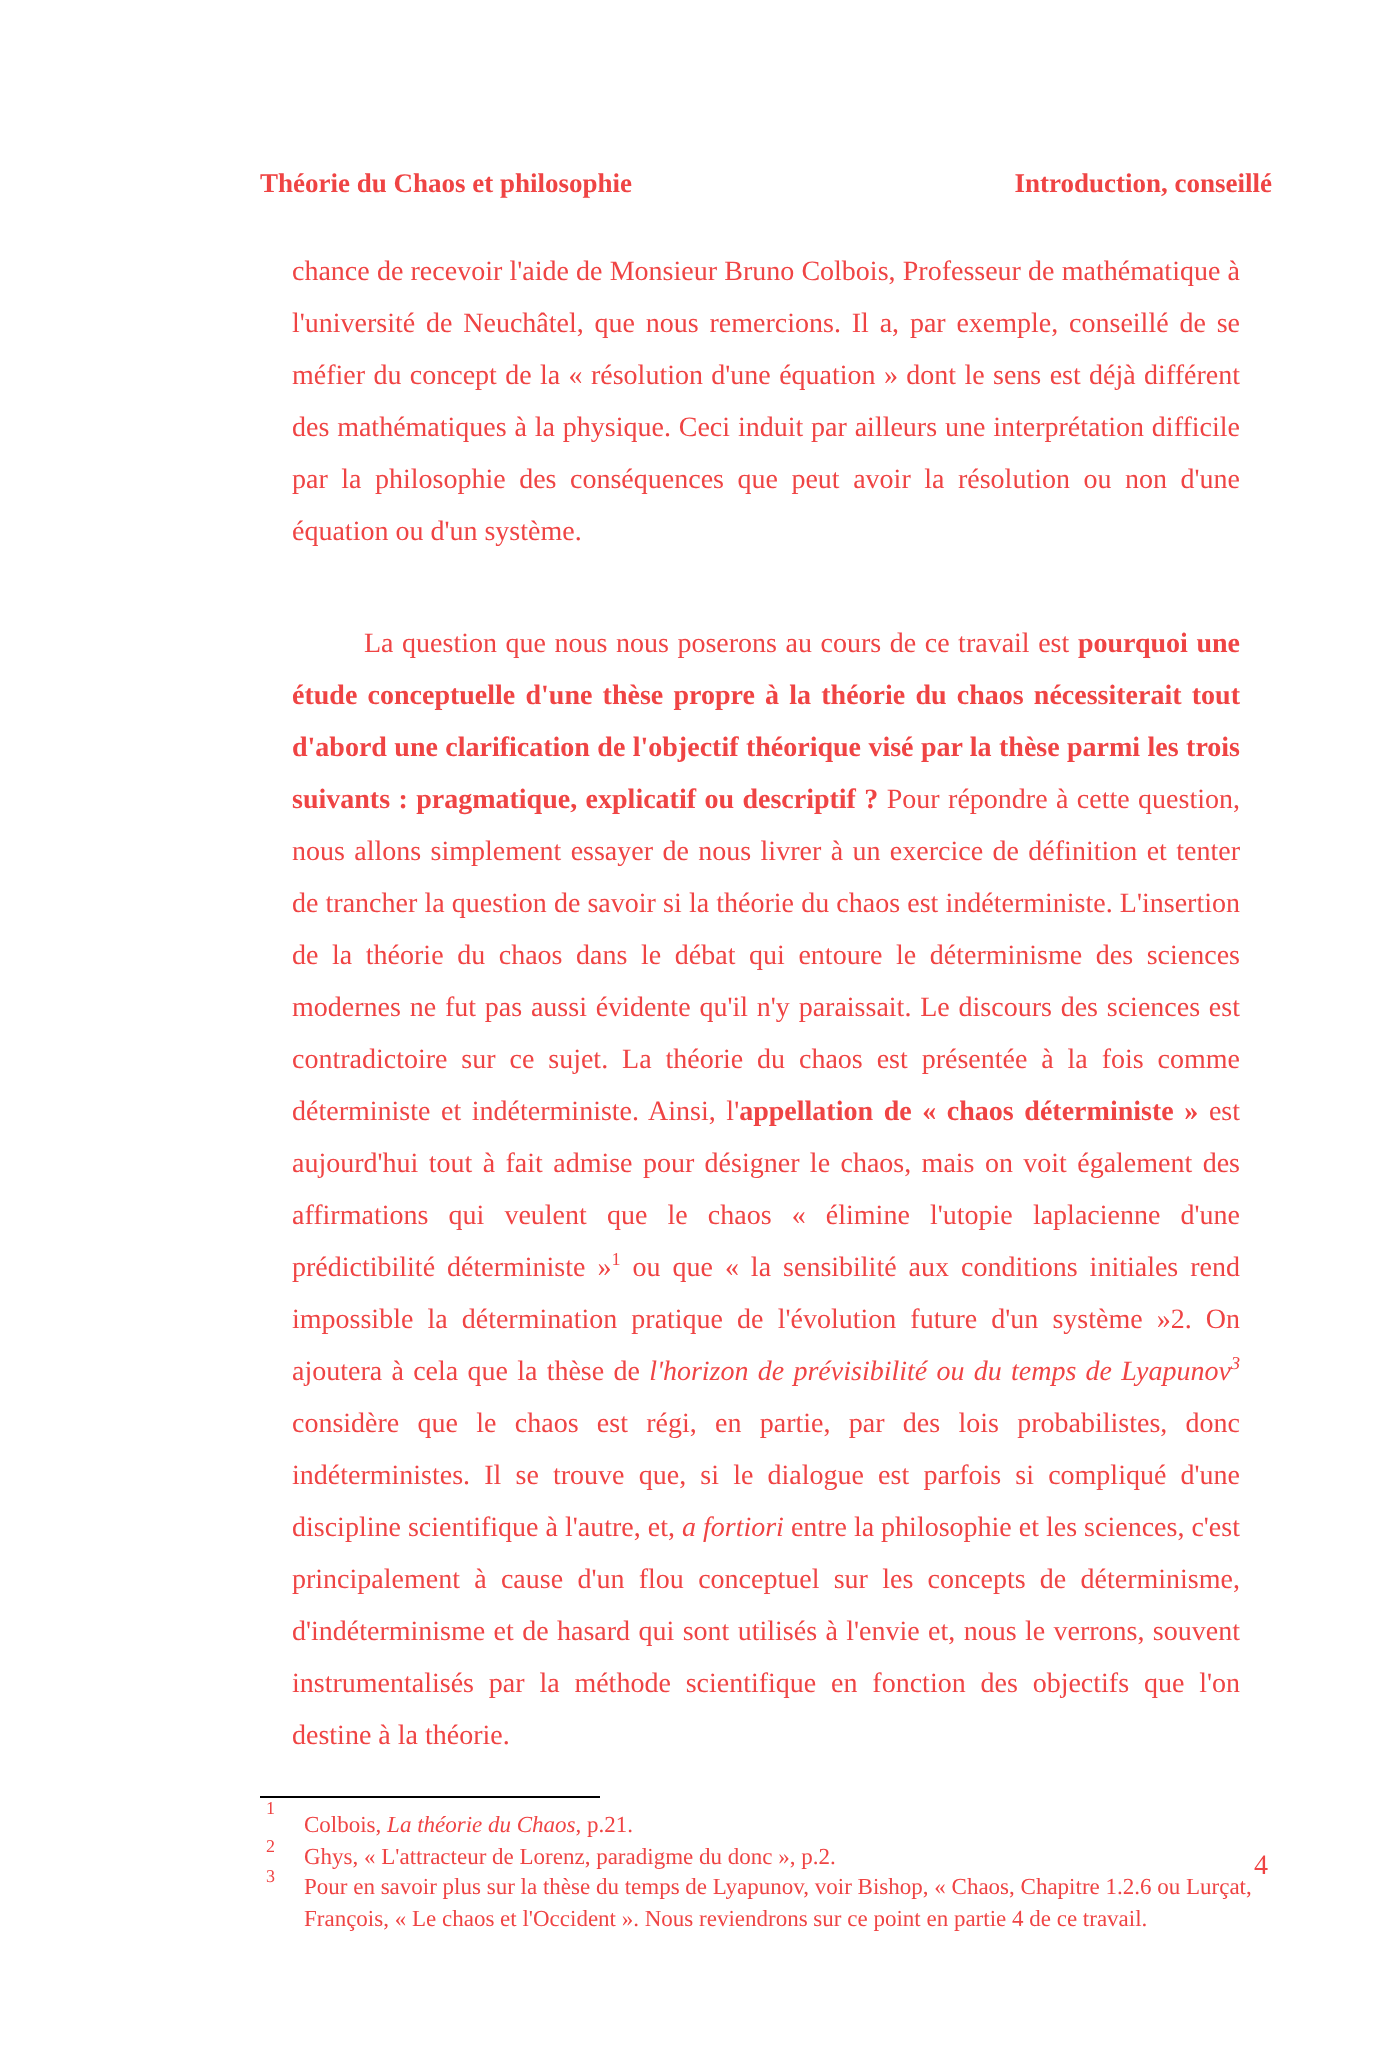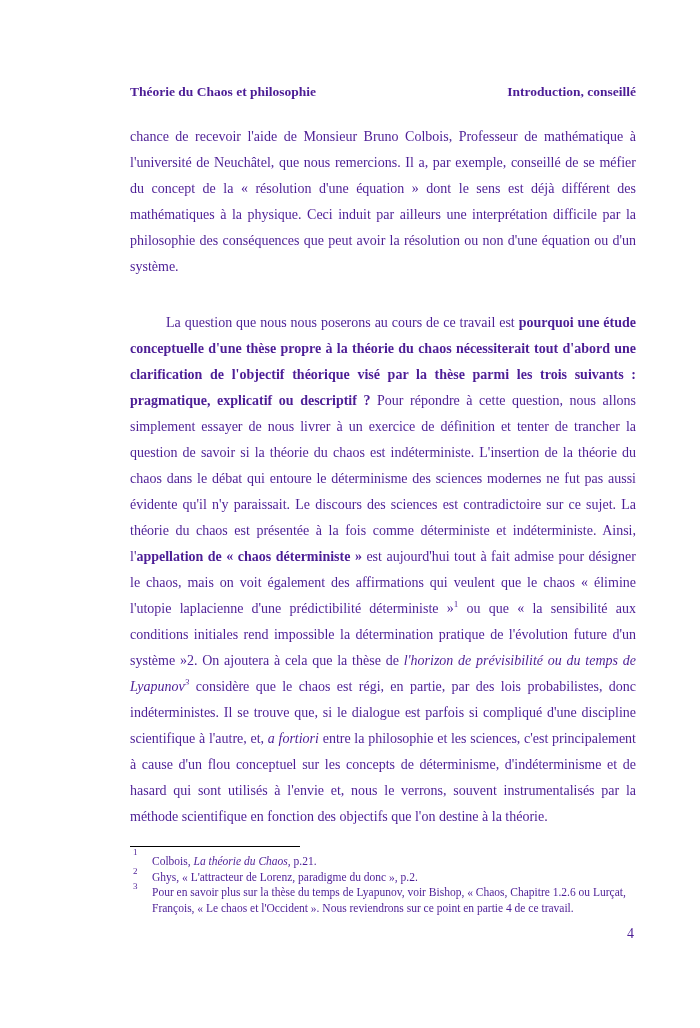--- a/index.html
+++ b/index.html
@@ -3,38 +3,38 @@
 <meta charset="utf-8">
 <style>
   html, body { margin: 0; padding: 0; background: #e8e8e8; }
   .page {
     position: relative;
     width: 700px;
     height: 1028px;
     margin: 0 auto;
     background: #ffffff;
     font-family: "Liberation Serif", "DejaVu Serif", serif;
-    color: #4c1d95;
+    color: #ef4444;
     overflow: hidden;
   }
   .content {
     position: absolute;
     left: 130px;
     right: 64px;
     top: 84px;
   }
   .header-row {
     display: flex;
     justify-content: space-between;
     font-size: 13.5px;
     font-weight: bold;
     margin-bottom: 24px;
   }
   .body-text { font-size: 14px; line-height: 26px; }
-  .para { margin: 0; text-align: justify; }
+  .para { margin: 16px; text-align: justify; }
   .para + .para { margin-top: 30px; }
   .para.indent { text-indent: 36px; }
   sup { font-size: 0.65em; line-height: 0; }
   .footnote-area { margin-top: 16px; }
   .fn-sep {
     width: 170px;
     border: none;
     border-top: 1.5px solid #000;
     margin: 0 0 5px 0;
   }

